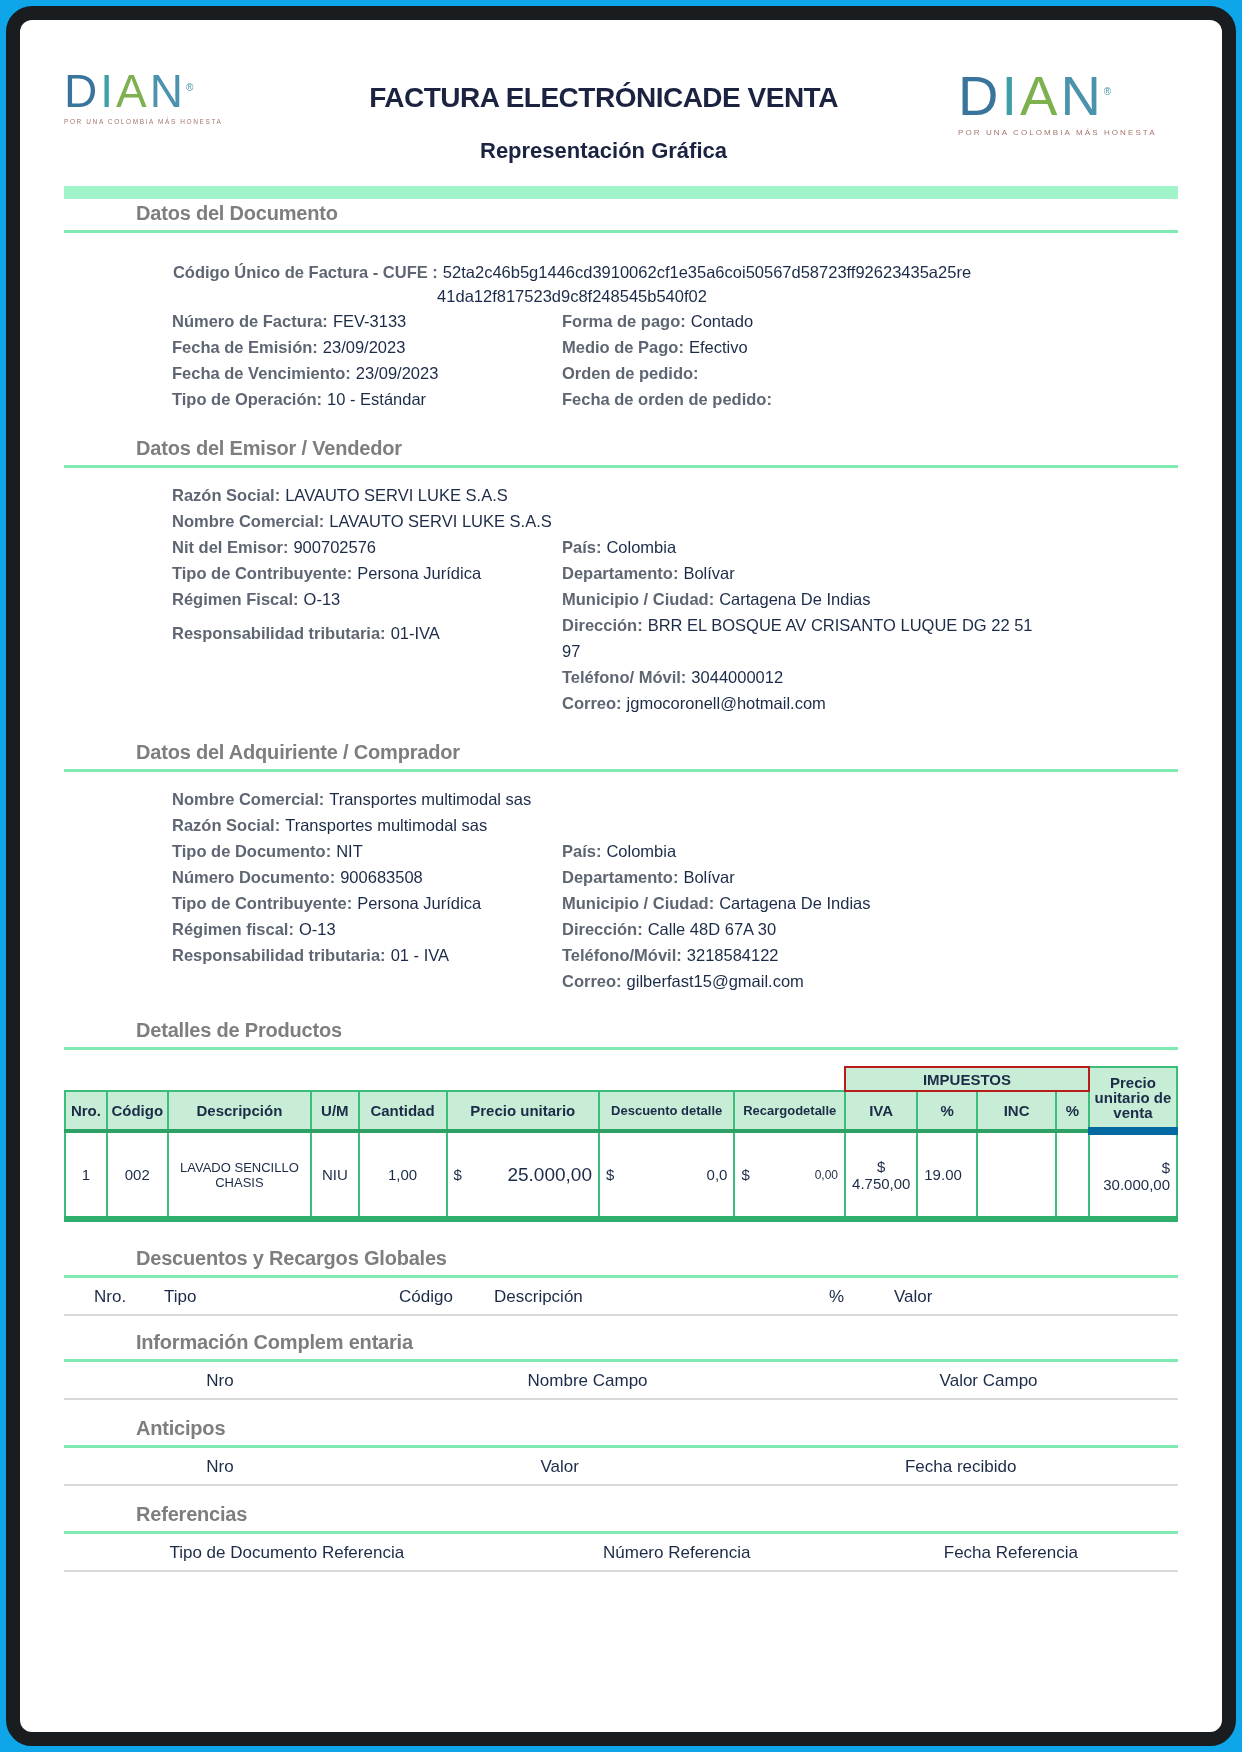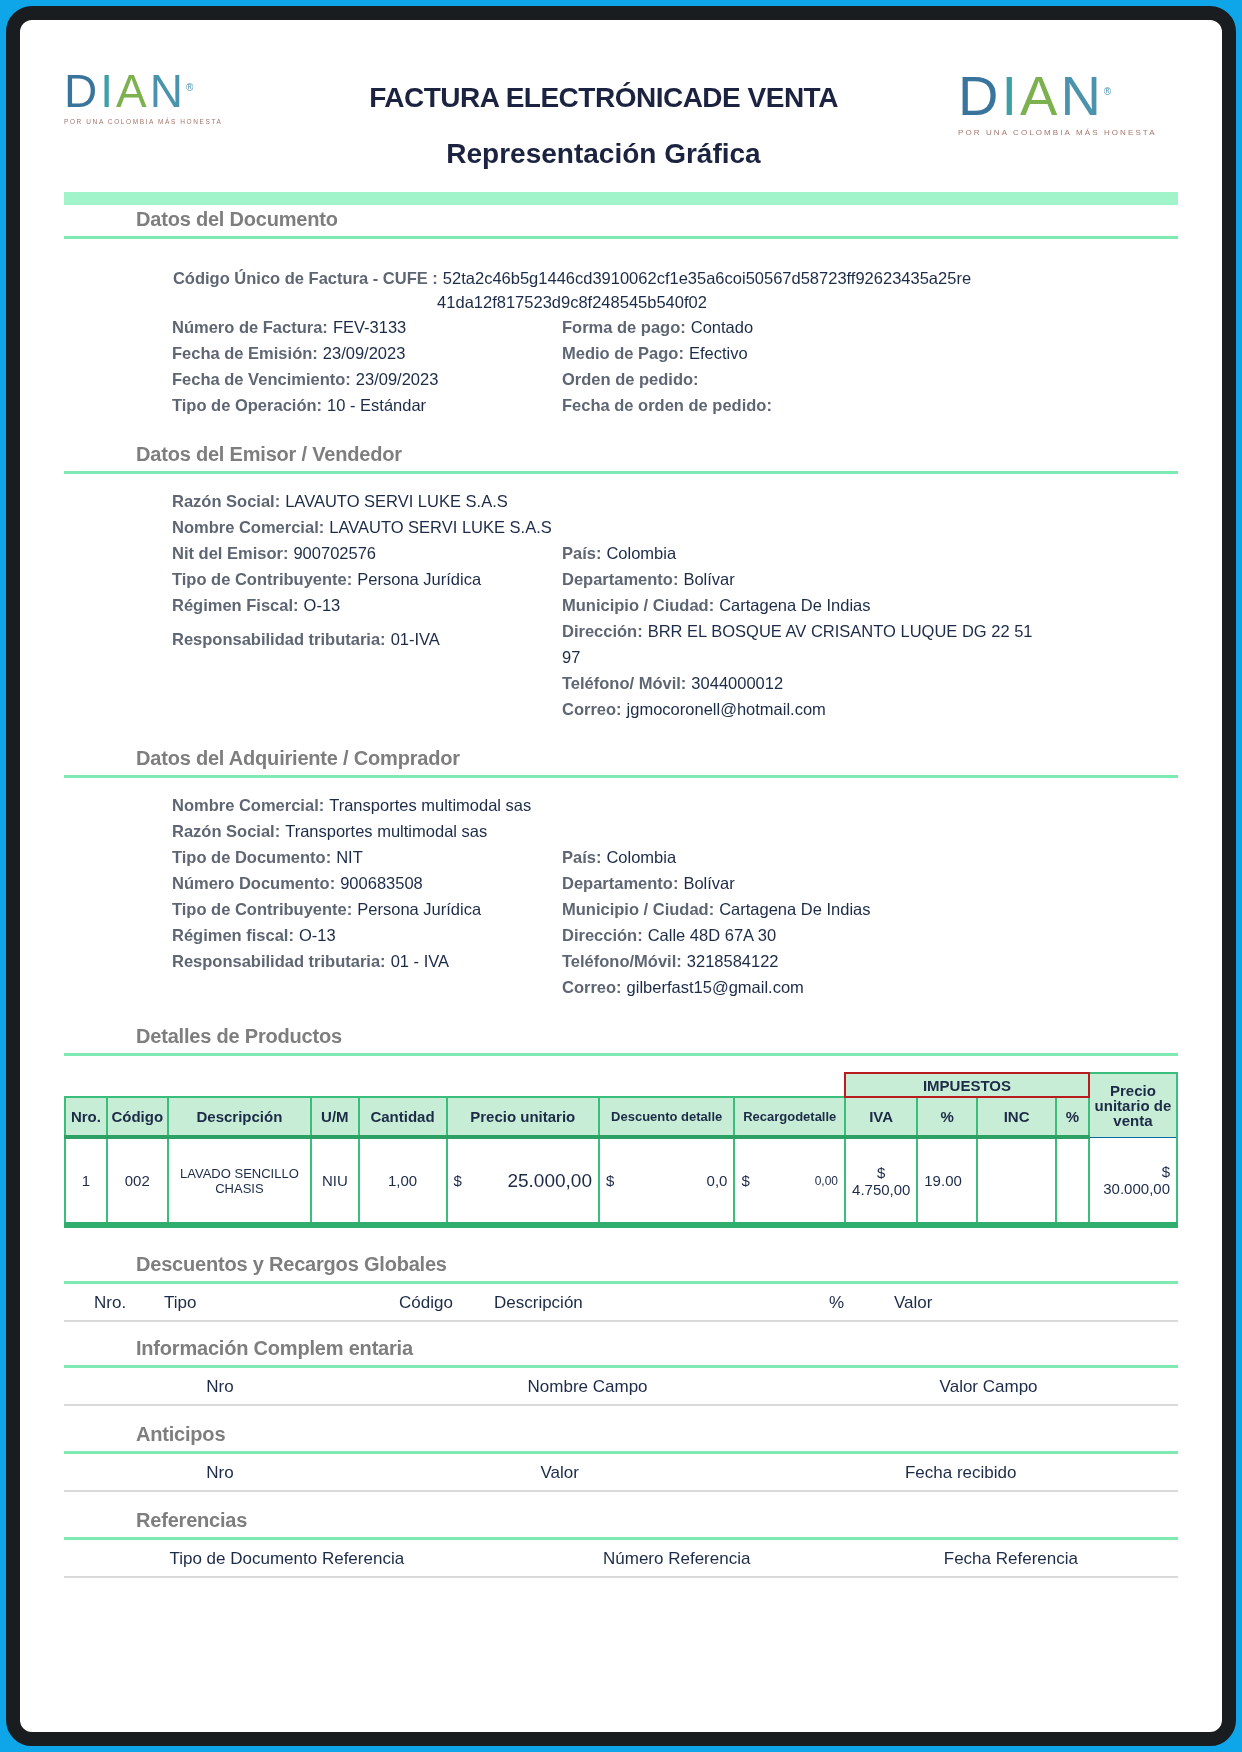--- a/index.html
+++ b/index.html
@@ -18,21 +18,21 @@
   .dian-word .l2 { color:#3f9fa6; }
   .dian-word .l3 { color:#7db04e; }
   .dian-word .l4 { color:#4b93ad; }
   .dian-word sup { font-size:10px; color:#4b93ad; }
   .dian-tag { color:#a3766b; letter-spacing:1.6px; margin-top:4px; white-space:nowrap; }
   .dian-sm .dian-tag { font-size:6.5px; }
   .dian-lg .dian-tag { font-size:8px; letter-spacing:2.1px; }
   .dian-lg { margin-left:30px; }
   .titles { text-align:center; padding-top:14px; }
   .title { font-size:28px; font-weight:700; color:#1b2340; letter-spacing:-0.5px; }
-  .subtitle { font-size:28px; font-weight:700; color:#1b2340; margin-top:24px; }
+  .subtitle { font-size:22px; font-weight:700; color:#1b2340; margin-top:24px; }
 
   
   .mint-bar { height:13px; background:#a1f3c9; margin-top:22px; }
   .sec-head { border-bottom:3px solid #7eeab1; padding:3px 0 5px 72px; }
   .sec-title { font-size:20px; font-weight:700; color:#7e7e7e; letter-spacing:-0.2px; }
   .lbl { font-weight:700; color:#5f6673; margin-right:5px; }
   .val { font-weight:400; color:#1c2b47; }
   .field { font-size:16.5px; line-height:26px; }
   .fields-block { padding-left:108px; }
   .two-col { display:grid; grid-template-columns:390px 1fr; }
@@ -44,21 +44,21 @@
   
   .right-col { max-width:480px; }
 
   
   .prod-table { width:100%; border-collapse:collapse; table-layout:fixed; margin-top:16px; }
   .prod-table th, .prod-table td { font-size:15px; color:#1c2b47; overflow:hidden; }
   .no-cell { border:none; }
   .imp-head { background:#c8edd6; border:2px solid #b91c1c; font-weight:700; text-align:center; height:24px; font-size:15px; }
   .col-head { background:#c8edd6; border:2px solid #3bbd7c; border-bottom:4px solid #2da164; font-weight:700; text-align:center; height:40px; padding:2px; }
   .col-head.small { font-size:13px; }
-  .venta-head { border-bottom:1px solid #0369a1; font-size:14.5px; line-height:15px; }
+  .venta-head { border-bottom:8px solid #0369a1; font-size:14.5px; line-height:15px; }
   .data-cell { background:#ffffff; border:2px solid #3bbd7c; border-top:none; border-bottom:6px solid #2fae6e; height:88px; vertical-align:middle; text-align:center; padding:0 6px; }
   .data-cell.desc { font-size:13px; line-height:15px; }
   .money { }
   .money .inner { display:flex; justify-content:space-between; align-items:center; }
   .t-right { text-align:right; }
   .t-left { text-align:left; }
 
   
   .list-row { display:grid; border-bottom:2px solid #d9d9d9; padding:9px 0 7px 0; font-size:17px; color:#1c2b47; }
   .desc-grid { grid-template-columns:70px 235px 95px 335px 65px 1fr; padding-left:30px; }

